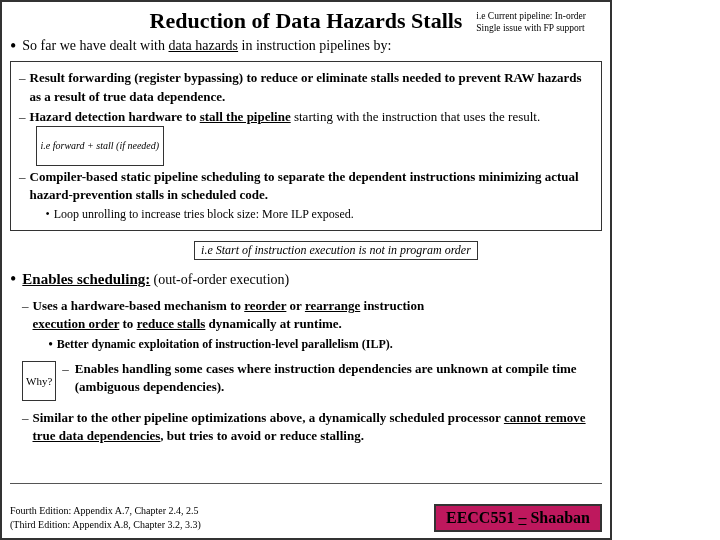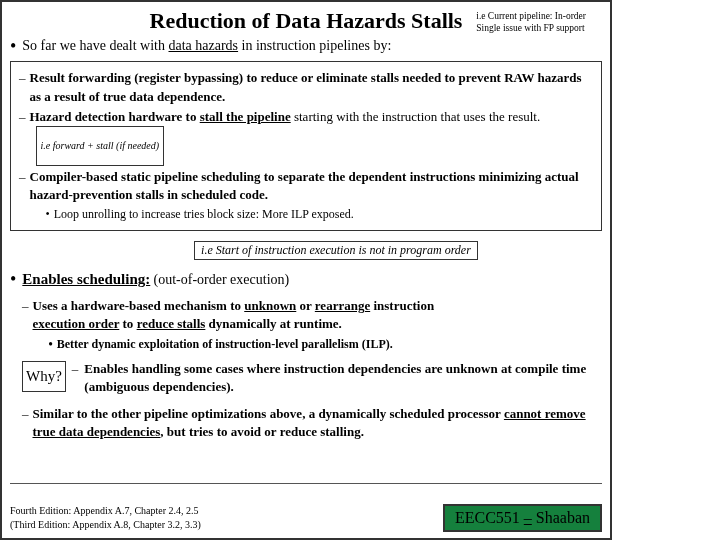--- a/index.html
+++ b/index.html
@@ -116,43 +116,43 @@
       font-size: 14px;
     }
     .why-row {
       display: flex;
       align-items: flex-start;
       gap: 4px;
       margin: 2px 0;
     }
     .why-label {
       border: 1.5px solid #333;
-      font-size: 15px;
-      padding: 6px 3px;
+      font-size: 11px;
+      padding: 13px 3px;
       flex-shrink: 0;
       margin-top: 1px;
     }
     .footer {
       display: flex;
       justify-content: space-between;
       align-items: center;
       margin-top: 4px;
       border-top: 1px solid #555;
       padding-top: 20px;
     }
     .footer-left {
       font-size: 10px;
       line-height: 1.4;
     }
     .footer-right {
       border: 2px solid #333;
       font-size: 16px;
-      font-weight: normal;
+      font-weight: bold;
       padding: 3px 10px;
-      background: #15803d;
+      background: #be185d;
     }
     .footer-right u { text-decoration: underline; }
     .bold { font-weight: bold; }
   </style>
 </head>
 <body>
 
 <div class="outer">
 
   <div class="header">
@@ -212,21 +212,21 @@
       <span class="bullet-dot">•</span>
       <span>
         <span class="dynamic-title">Enables scheduling:</span>
         <span class="dynamic-subtitle">  (out-of-order execution)</span>
       </span>
     </div>
 
     <div class="dash-item">
       <span class="dash" style="margin-left:12px;">–</span>
       <span class="dash-content bold">
-        Uses a hardware-based mechanism to <u>unknown</u> or <u>rearrange</u> instruction<br>
+        Uses a hardware-based mechanism to <u>reorder</u> or <u>rearrange</u> instruction<br>
         <u>execution order</u> to <u>reduce stalls</u> dynamically at runtime.
         <div class="sub-bullet">
           <span class="sub-dot">•</span>
           <span class="sub-text">Better dynamic exploitation of instruction-level parallelism (ILP).</span>
         </div>
       </span>
     </div>
 
     <div class="why-row">
       <div style="margin-left:12px; display:flex; align-items:flex-start; gap:6px;">

